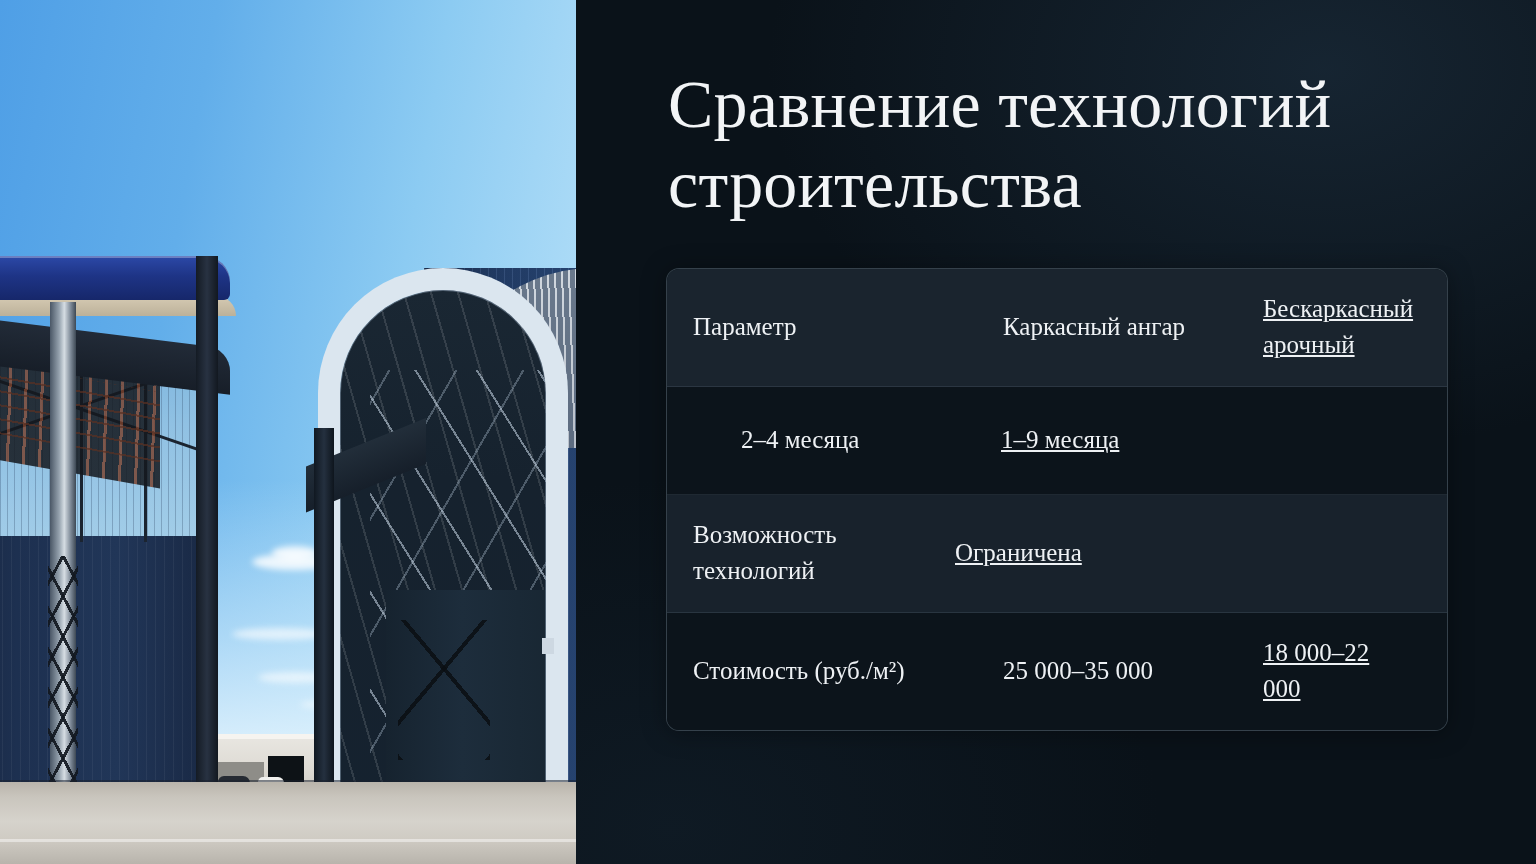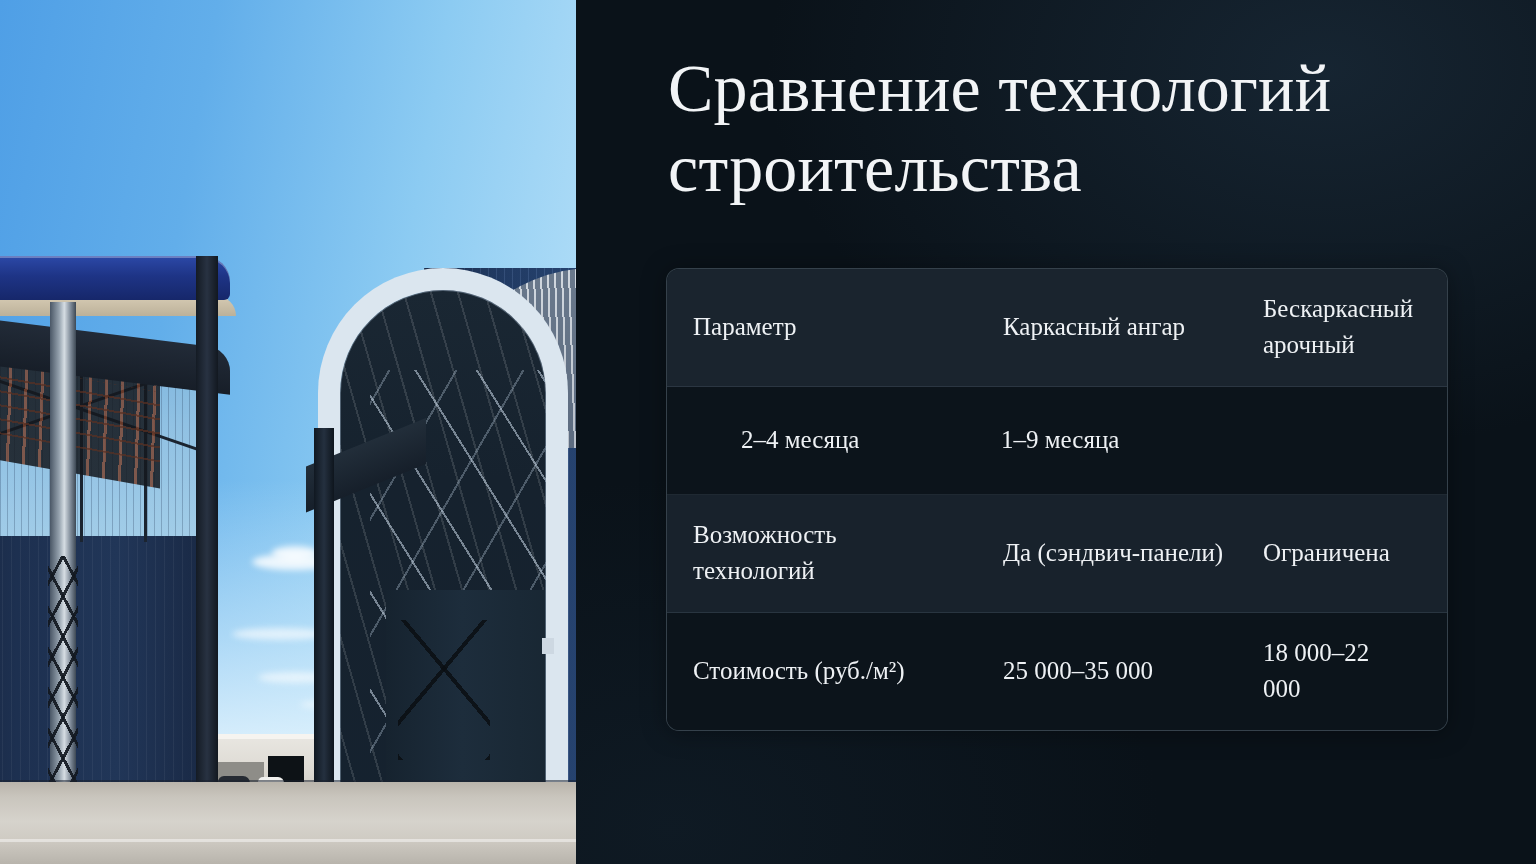--- a/index.html
+++ b/index.html
@@ -305,21 +305,21 @@
     height: 864px;
     background:
       radial-gradient(820px 560px at 78% 8%, rgba(32,52,70,0.55) 0%, rgba(11,20,27,0) 68%),
       radial-gradient(700px 500px at 10% 96%, rgba(22,38,52,0.40) 0%, rgba(11,20,27,0) 70%),
       #0a1219;
   }
 
   .title {
     position: absolute;
     left: 92px;
-    top: 48px;
+    top: 64px;
     width: 810px;
     font-family: "Liberation Serif", "DejaVu Serif", serif;
     font-size: 68px;
     line-height: 1.18;
     font-weight: 400;
     color: #f2f4f6;
     letter-spacing: 0.2px;
   }
 
   
@@ -350,21 +350,21 @@
 
   .tcell {
     font-family: "Liberation Serif", "DejaVu Serif", serif;
     font-size: 25px;
     line-height: 1.42;
     color: #eef1f4;
     padding-right: 14px;
   }
   .tcell.c0 { flex: 0 0 262px; }
   .tcell.c1 { flex: 0 0 260px; margin-left: 48px; }
-  .tcell.c2 { flex: 1 1 auto; }
+  .tcell.c2 { flex: 1 1 auto; text-decoration: underline; }
 
   .trow.last { min-height: 76px; padding-top: 22px; padding-bottom: 24px; }
 </style>
 </head>
 <body>
 
 <div class="slide">
 
   <div class="photo">
 
@@ -440,21 +440,20 @@
         <div class="tcell c2">Бескаркасный арочный</div>
       </div>
 
       <div class="trow shade-dark">
         <div class="tcell c1">2–4 месяца</div>
         <div class="tcell c2">1–9 месяца</div>
       </div>
 
       <div class="trow shade-lite">
         <div class="tcell c0">Возможность технологий</div>
-        <div class="tcell c1">Да (сэндвич-панели)</div>
         <div class="tcell c2">Ограничена</div>
       </div>
 
       <div class="trow shade-dark">
         <div class="tcell c0">Стоимость (руб./м²)</div>
         <div class="tcell c1">25 000–35 000</div>
         <div class="tcell c2">18 000–22 000</div>
       </div>
 
 

